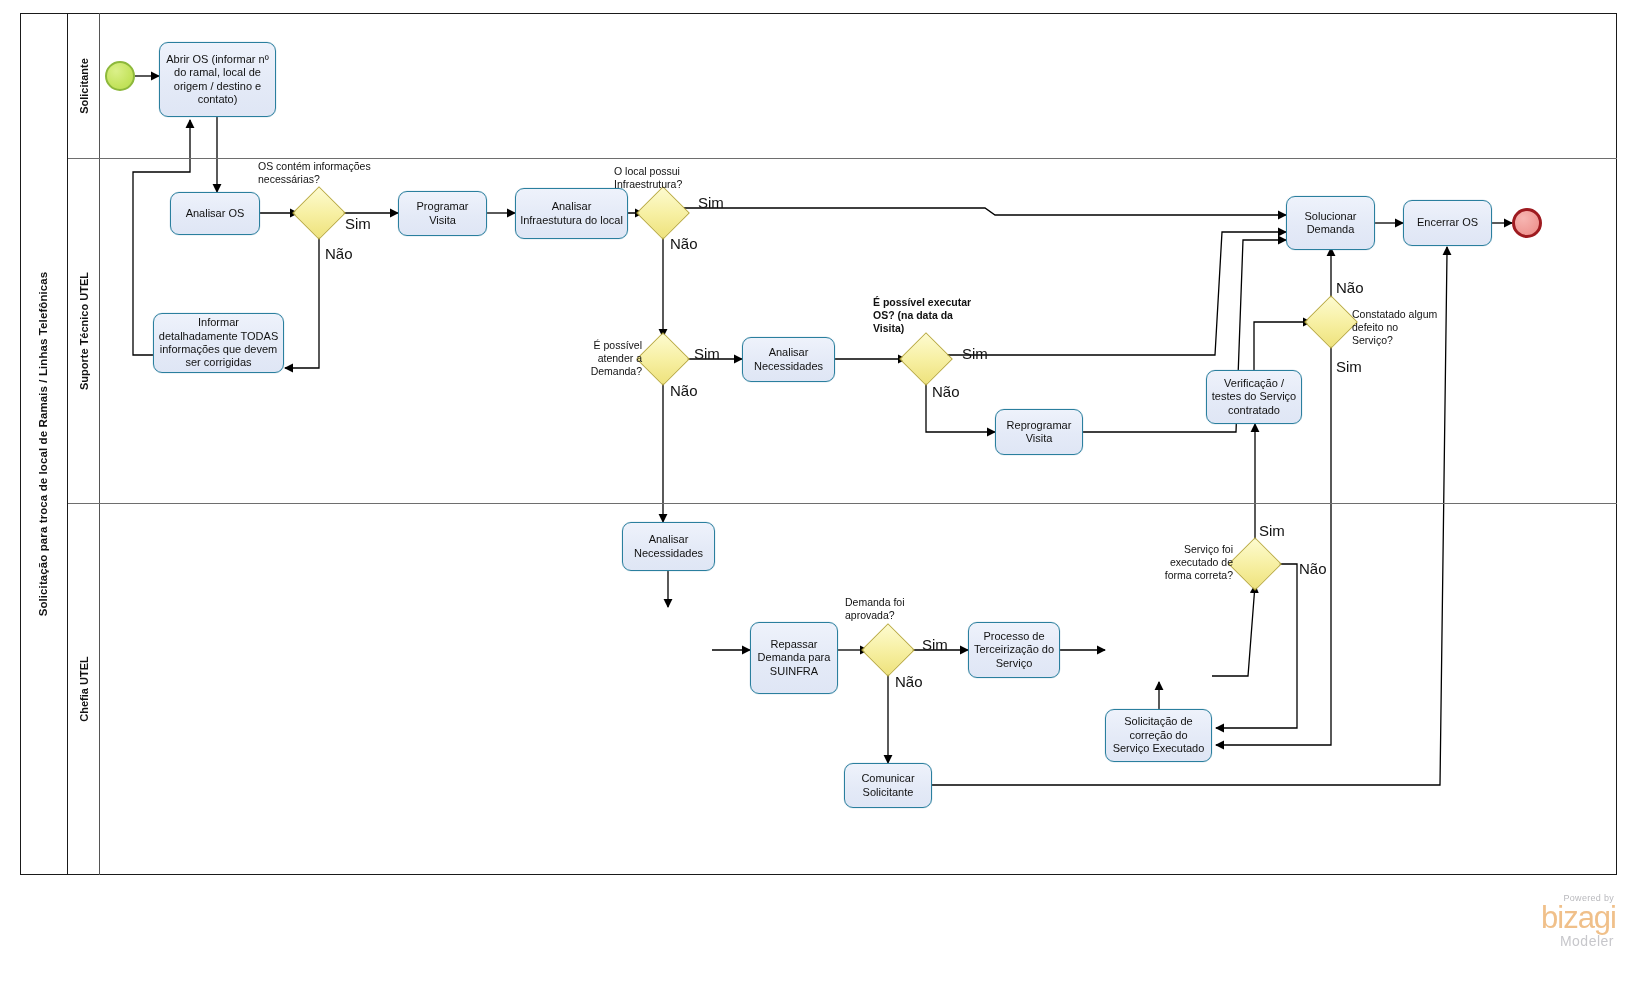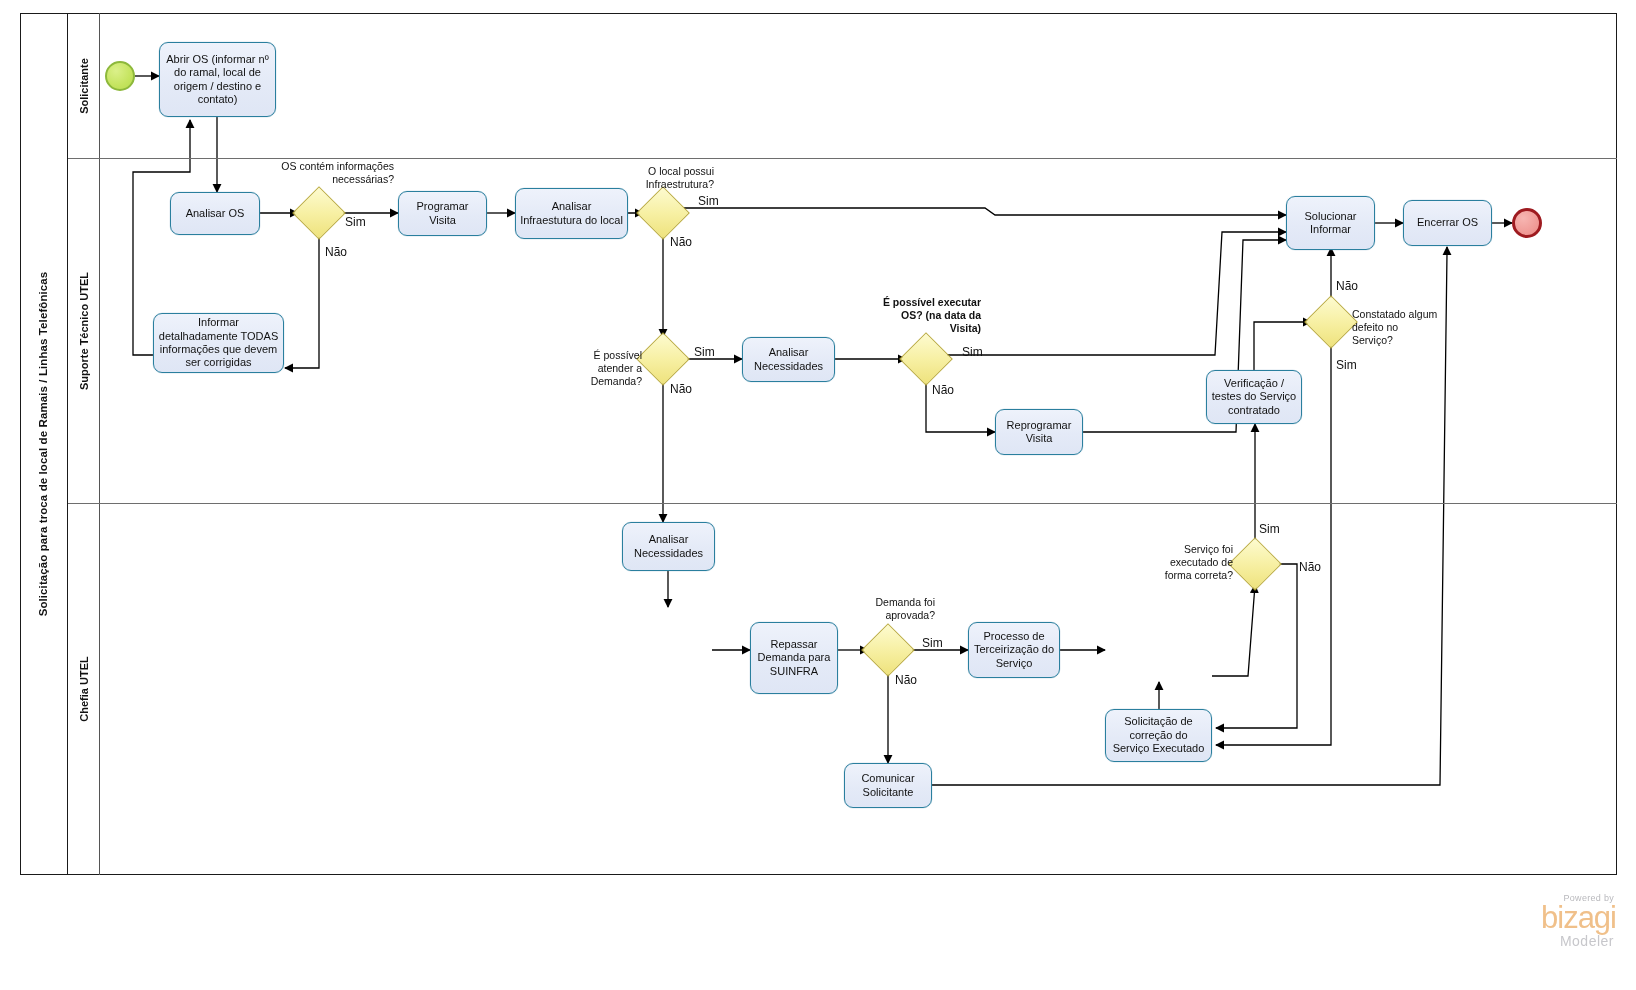--- a/index.html
+++ b/index.html
@@ -114,30 +114,30 @@
     height: 30px;
     border-radius: 50%;
     background: radial-gradient(circle at 35% 30%, #f7b6b2 0%, #f09c98 60%, #ec8a86 100%);
     border: 3.2px solid #9e1b20;
     box-sizing: border-box;
   }
 
   
   .flow-label {
     position: absolute;
-    font-size: 12px;
+    font-size: 15px;
     color: #111111;
     white-space: nowrap;
     line-height: 1.2;
   }
   .gw-label {
     position: absolute;
     font-size: 10.5px;
     color: #111111;
-    text-align: right;
+    text-align: left;
     line-height: 1.22;
   }
 
   
   .brand {
     position: absolute;
     text-align: right;
     user-select: none;
   }
   .brand-powered {
@@ -271,21 +271,21 @@
   <div class="task" style="left:398px; top:191px; width:89px; height:45px;">Programar Visita</div>
 
   <div class="task" style="left:515px; top:188px; width:113px; height:51px;">Analisar Infraestutura do local</div>
 
   <div class="task" style="left:742px; top:337px; width:93px; height:45px;">Analisar Necessidades</div>
 
   <div class="task" style="left:995px; top:409px; width:88px; height:46px;">Reprogramar Visita</div>
 
   <div class="task" style="left:1206px; top:370px; width:96px; height:54px;">Verificação / testes do Serviço contratado</div>
 
-  <div class="task" style="left:1286px; top:196px; width:89px; height:54px;">Solucionar Informar</div>
+  <div class="task" style="left:1286px; top:196px; width:89px; height:54px;">Solucionar Demanda</div>
 
   <div class="task" style="left:1403px; top:200px; width:89px; height:46px;">Encerrar OS</div>
 
   <div class="task" style="left:622px; top:522px; width:93px; height:49px;">Analisar Necessidades</div>
 
 
   <div class="task" style="left:750px; top:622px; width:88px; height:72px;">Repassar Demanda para SUINFRA</div>
 
   <div class="task" style="left:968px; top:622px; width:92px; height:56px;">Processo de Terceirização do Serviço</div>
 
@@ -297,21 +297,21 @@
   <div class="gateway" style="left:300px; top:194px;"></div>
   <div class="gateway" style="left:644px; top:194px;"></div>
   <div class="gateway" style="left:644px; top:340px;"></div>
   <div class="gateway" style="left:907px; top:340px;"></div>
   <div class="gateway" style="left:1312px; top:303px;"></div>
   <div class="gateway" style="left:869px; top:631px;"></div>
   <div class="gateway" style="left:1236px; top:545px;"></div>
 
   <div class="gw-label" style="left:258px; top:160px; width:136px;">OS contém informações necessárias?</div>
   <div class="gw-label" style="left:614px; top:165px; width:100px;">O local possui Infraestrutura?</div>
-  <div class="gw-label" style="left:578px; top:349px; width:64px; ">É possível atender a Demanda?</div>
+  <div class="gw-label" style="left:578px; top:339px; width:64px; text-align:right;">É possível atender a Demanda?</div>
   <div class="gw-label" style="left:873px; top:296px; width:108px;font-weight:bold;">É possível executar OS? (na data da Visita)</div>
   <div class="gw-label" style="left:1352px; top:308px; width:86px; text-align:left;">Constatado algum defeito no Serviço?</div>
   <div class="gw-label" style="left:845px; top:596px; width:90px;">Demanda foi aprovada?</div>
   <div class="gw-label" style="left:1155px; top:543px; width:78px; text-align:right;">Serviço foi executado de forma correta?</div>
 
   <div class="flow-label" style="left:345px; top:215px;">Sim</div>
   <div class="flow-label" style="left:325px; top:245px;">Não</div>
 
   <div class="flow-label" style="left:698px; top:194px;">Sim</div>
   <div class="flow-label" style="left:670px; top:235px;">Não</div>

